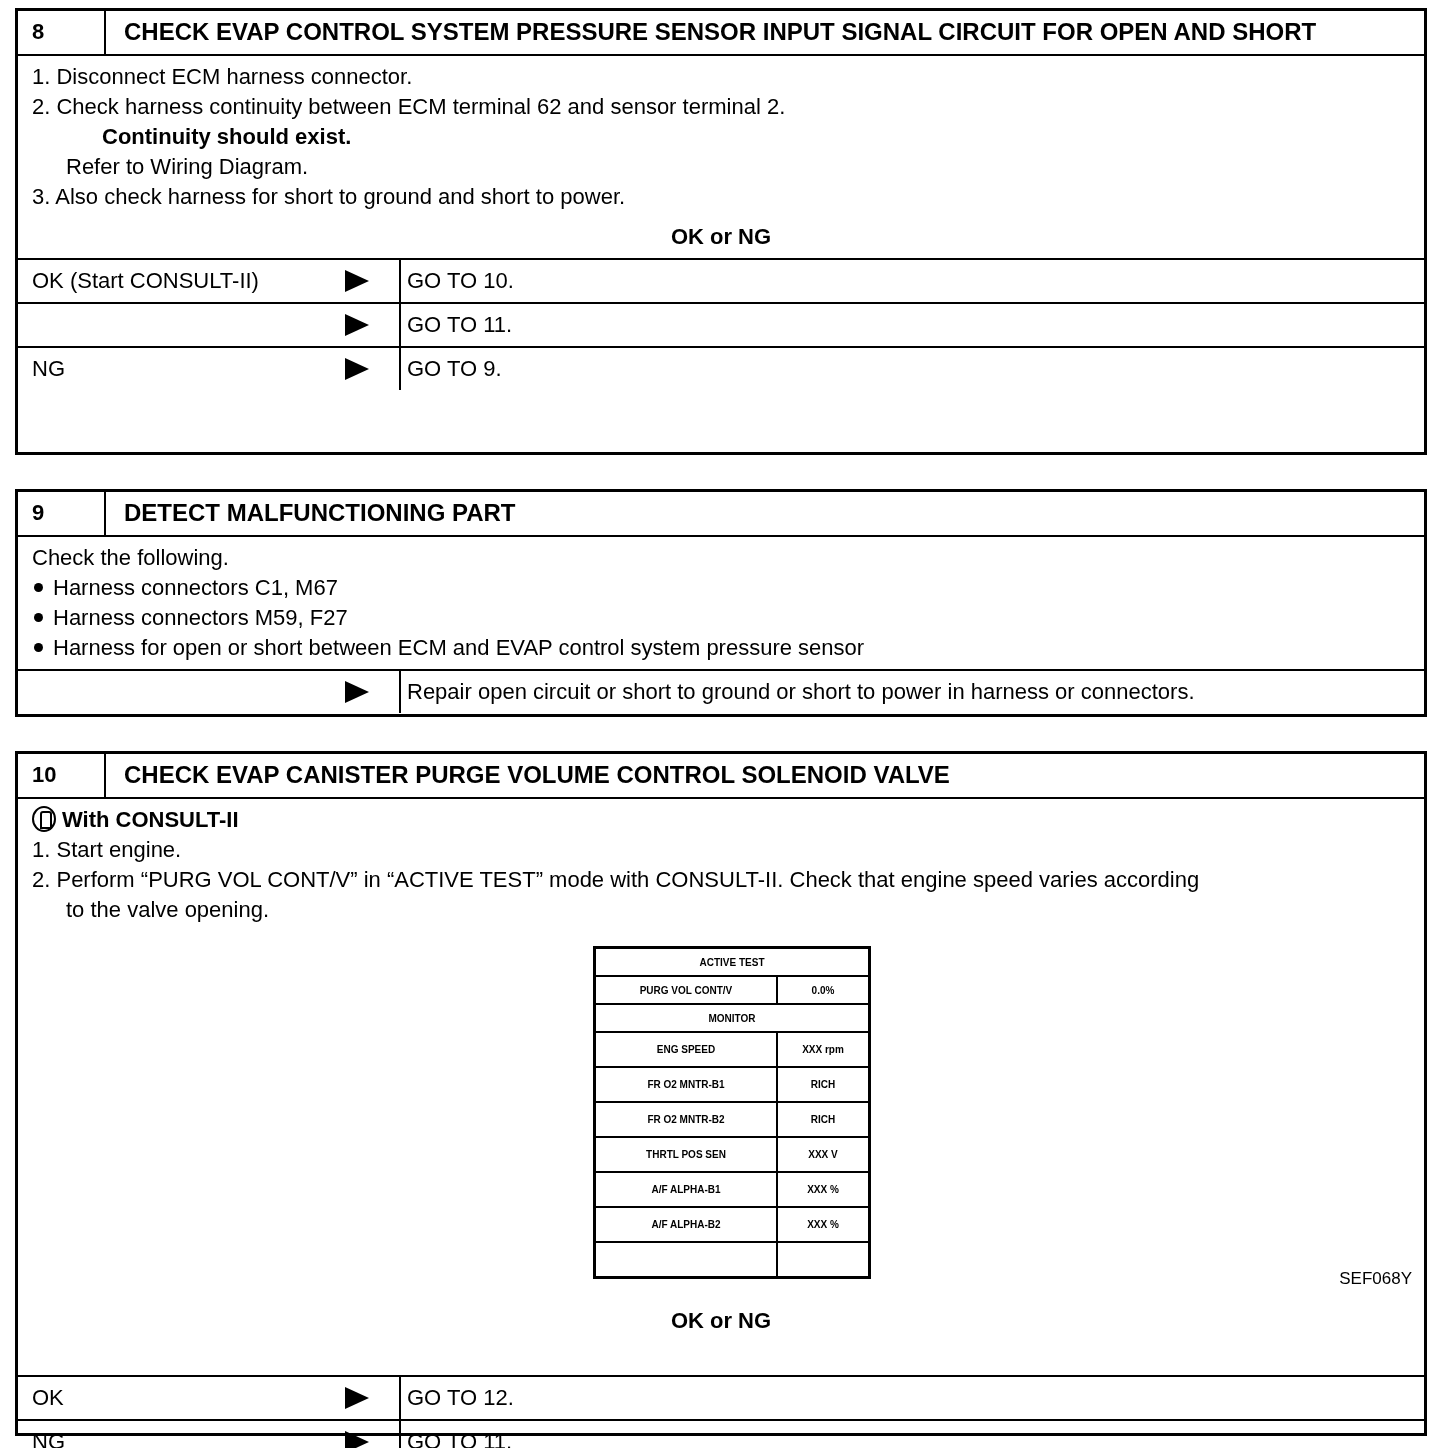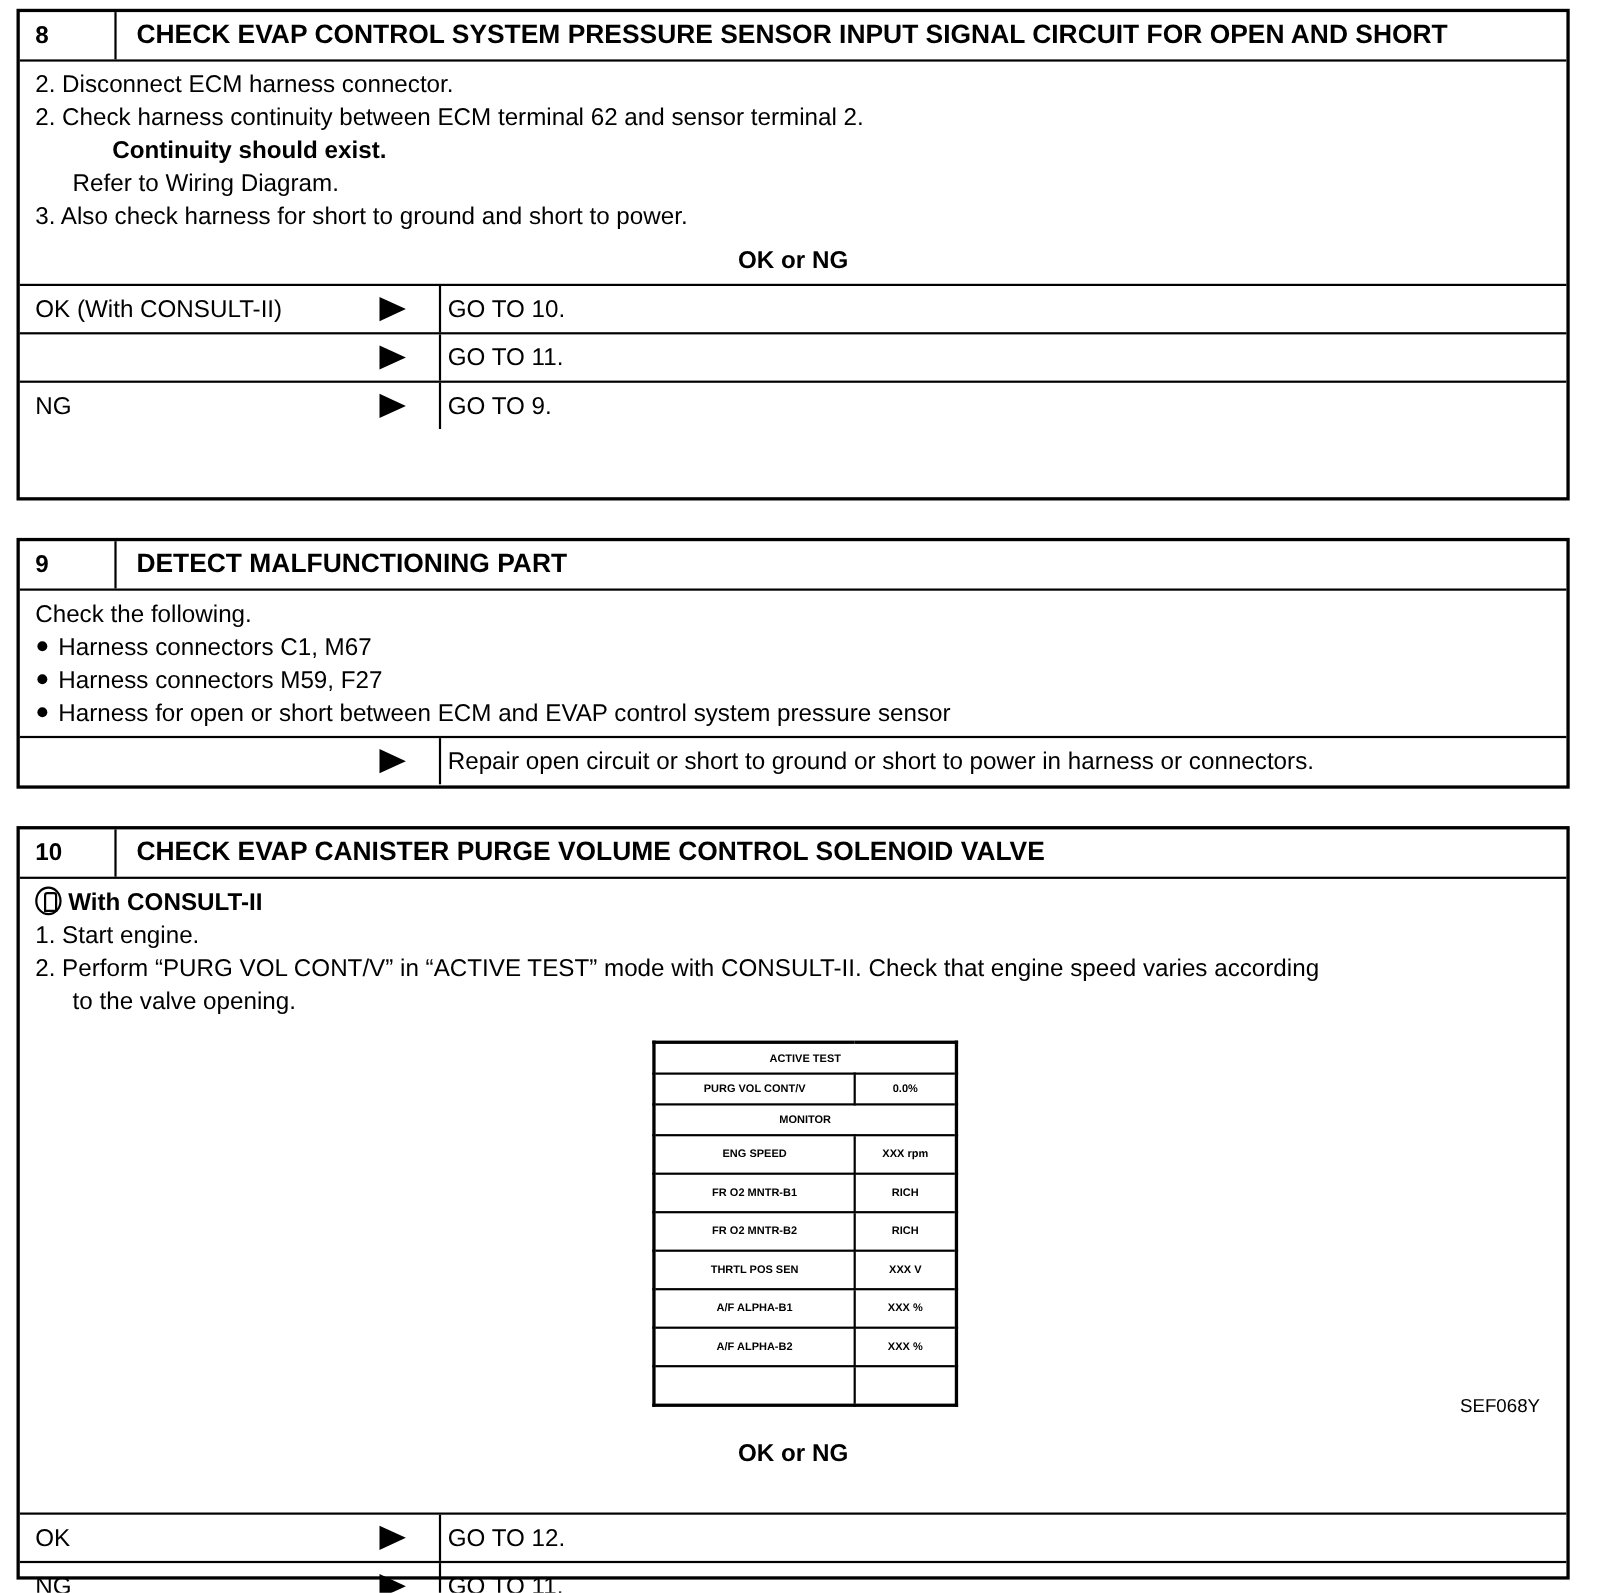--- a/index.html
+++ b/index.html
@@ -29,42 +29,42 @@
   .row .r { flex: 1; padding: 6px 6px; line-height: 30px; }
   .arrow { position: absolute; right: 30px; top: 10px; width: 0; height: 0;
     border-top: 11px solid transparent; border-bottom: 11px solid transparent; border-left: 24px solid #000; }
   .bullet::before { content: ""; display: inline-block; width: 9px; height: 9px; border-radius: 50%; background: #000; margin: 0 10px 3px 2px; vertical-align: middle; }
   .consult-icon { display: inline-block; width: 24px; height: 26px; border: 2px solid #000; border-radius: 50%; box-sizing: border-box; vertical-align: -5px; position: relative; margin-right: 6px; }
   .consult-icon::after { content: ""; position: absolute; left: 6px; top: 3px; width: 8px; height: 14px; border: 2px solid #000; border-radius: 3px 3px 0 0; }
   .at-table { position: absolute; left: 575px; top: 192px; border-collapse: collapse; border: 3px solid #000; font-weight: bold; font-size: 10px; }
   .at-table td { border: 2px solid #000; text-align: center; padding: 0 4px; white-space: nowrap; }
   .at-table tr.h28 td { height: 26px; }
   .at-table tr.h35 td { height: 33px; }
-  .fig-id { position: absolute; right: 24px; top: 515px; font-size: 17px; }
+  .fig-id { position: absolute; right: 12px; top: 515px; font-size: 17px; }
   .b10-okng { position: absolute; left: 0; right: 0; top: 548px; }
   .b10-rows { position: absolute; left: 0; right: 0; top: 593px; margin-top: 28px; }
 </style>
 </head>
 <body>
 
 <div class="block" id="b8">
   <div class="hdr">
     <div class="num">8</div>
     <div class="title">CHECK EVAP CONTROL SYSTEM PRESSURE SENSOR INPUT SIGNAL CIRCUIT FOR OPEN AND SHORT</div>
   </div>
   <div class="body">
-    <div class="line">2.  Disconnect ECM harness connector.</div>
+    <div class="line">1.  Disconnect ECM harness connector.</div>
     <div class="line">2.  Check harness continuity between ECM terminal 62 and sensor terminal 2.</div>
     <div class="line ind2">Continuity should exist.</div>
     <div class="line ind1">Refer to Wiring Diagram.</div>
     <div class="line">3.  Also check harness for short to ground and short to power.</div>
   </div>
   <div class="okng">OK or NG</div>
   <div class="row">
-    <div class="l"><span class="lbl">OK (With CONSULT-II)</span><span class="arrow"></span></div>
+    <div class="l"><span class="lbl">OK (Start CONSULT-II)</span><span class="arrow"></span></div>
     <div class="r">GO TO 10.</div>
   </div>
   <div class="row">
     <div class="l"><span class="arrow"></span></div>
     <div class="r">GO TO 11.</div>
   </div>
   <div class="row">
     <div class="l"><span class="lbl">NG</span><span class="arrow"></span></div>
     <div class="r">GO TO 9.</div>
   </div>

